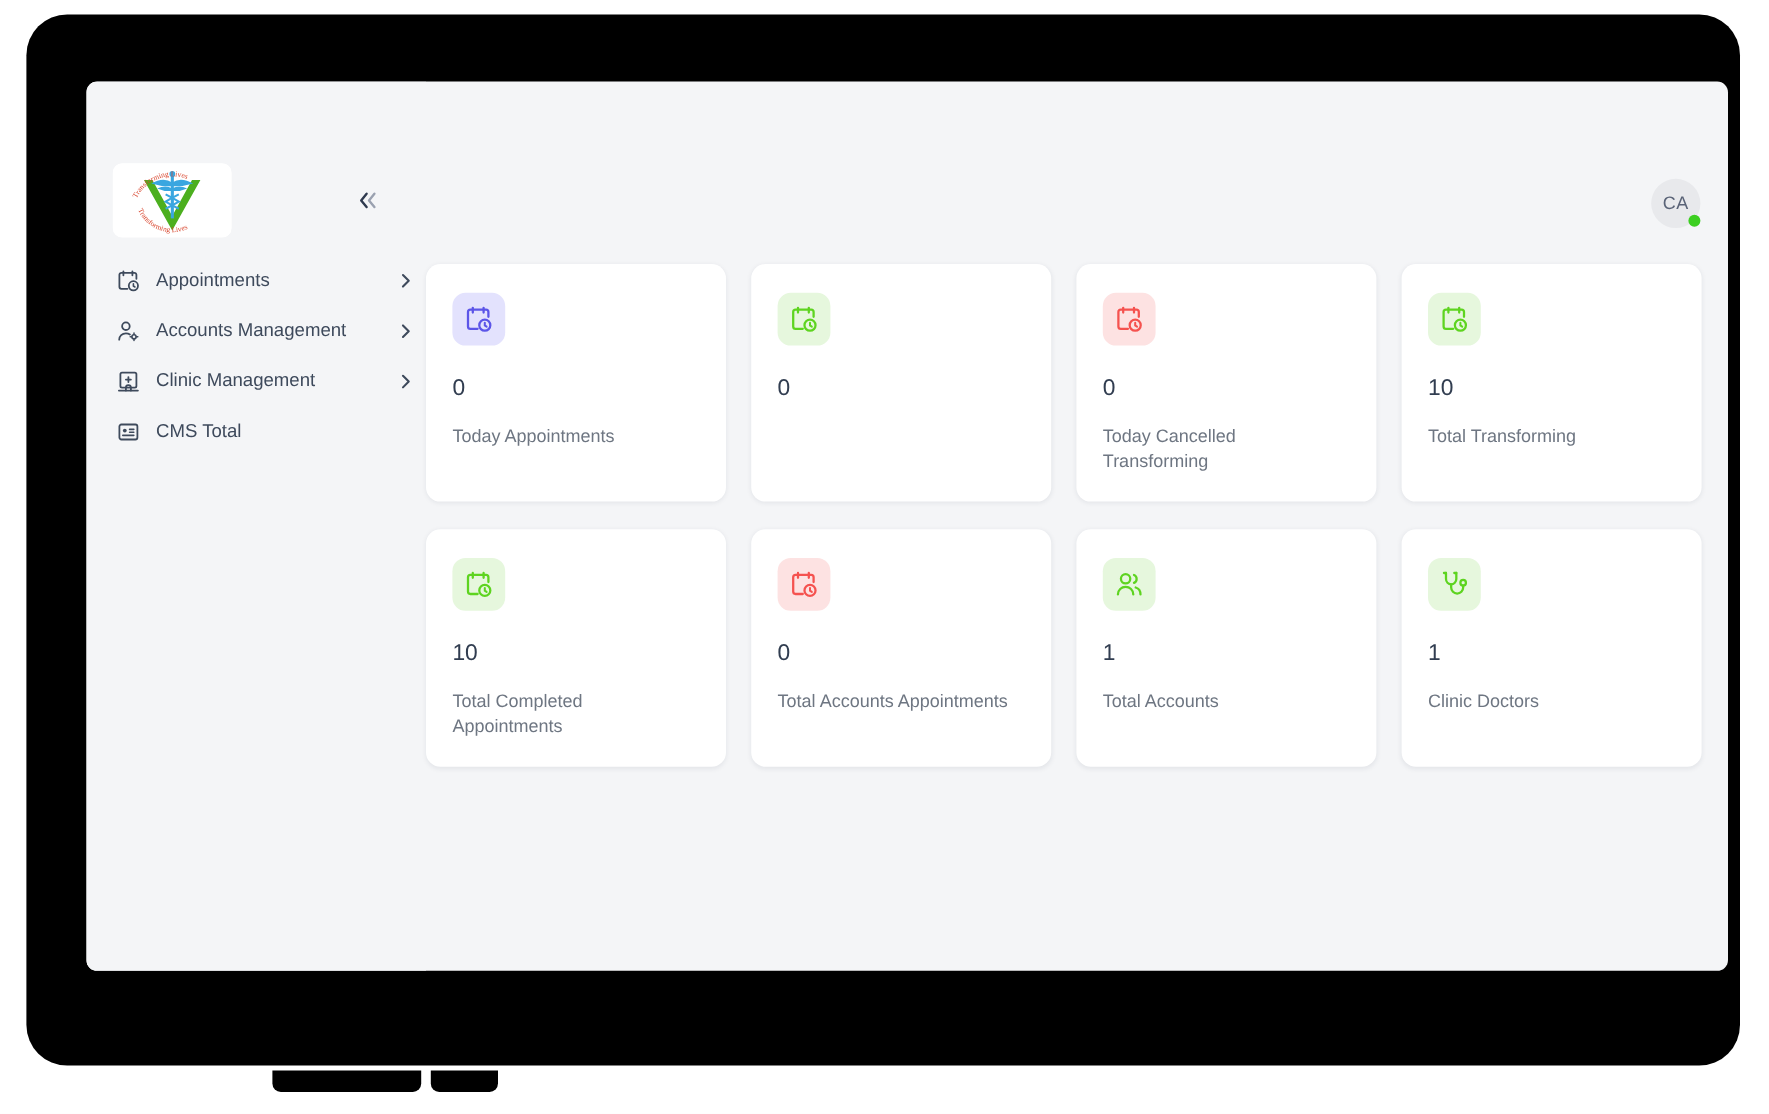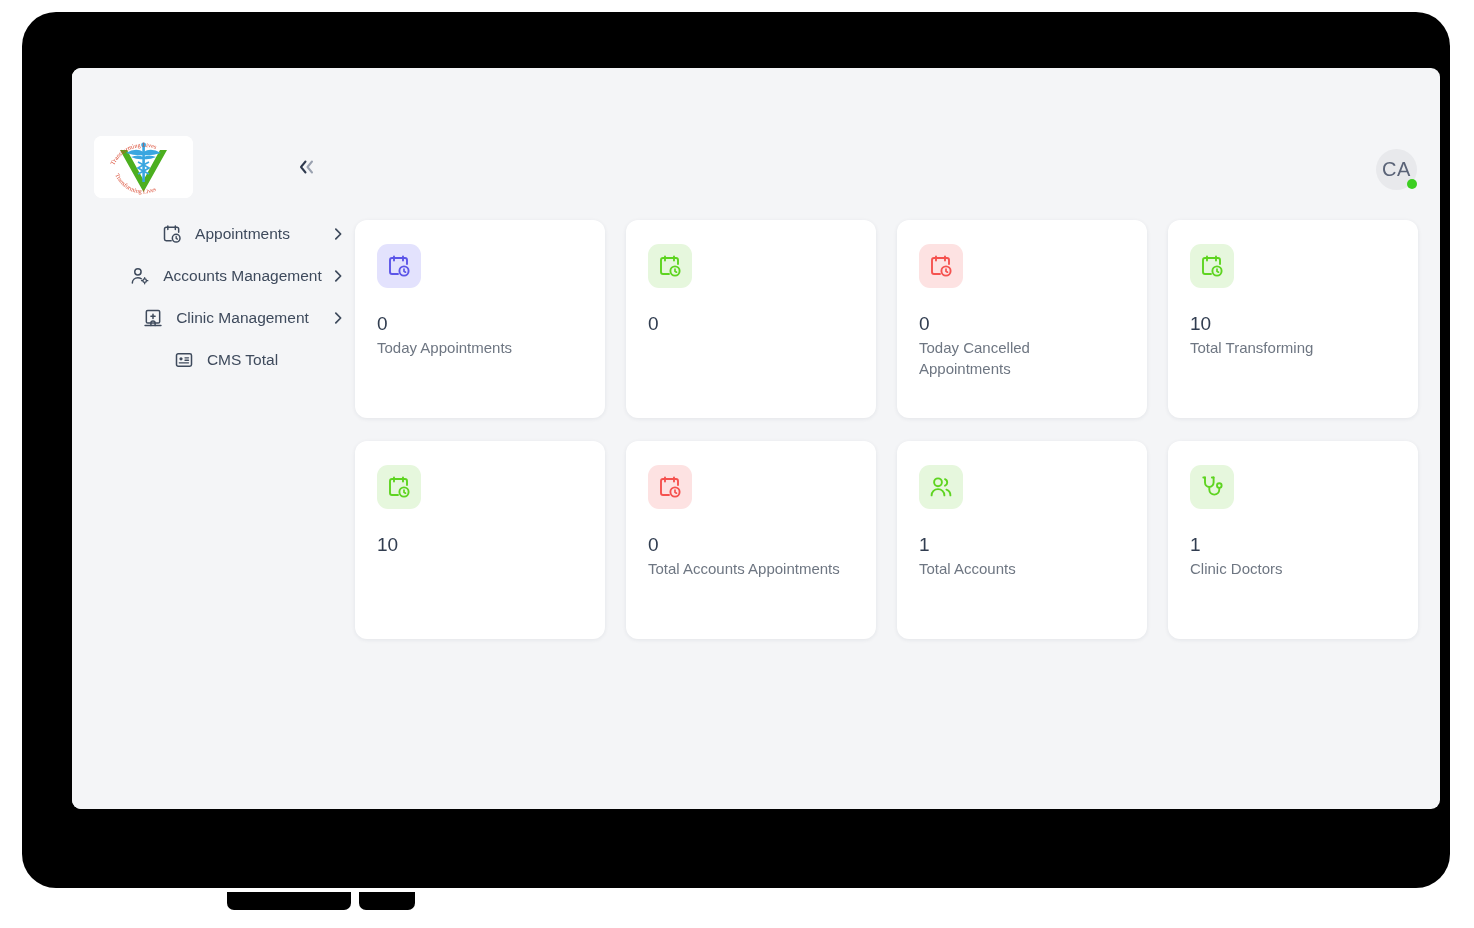--- a/index.html
+++ b/index.html
@@ -84,21 +84,20 @@
   }
 
   #sidebar-nav { position: absolute; left: 0; top: 145px; width: 283px; }
   .nav-item {
     position: relative;
     display: flex;
     align-items: center;
     height: 42px;
     padding-left: 24px;
     cursor: pointer;
-    justify-content: center;
   }
   .nav-icon {
     width: 22px; height: 22px;
     flex: 0 0 22px;
     display: flex; align-items: center; justify-content: center;
     color: #3e4a5c;
   }
   .nav-label {
     margin-left: 12px;
     font-size: 15.5px;
@@ -124,21 +123,21 @@
     position: absolute;
     right: 23px; top: 81px;
     width: 41px; height: 41px;
     cursor: pointer;
   }
   #user-avatar {
     width: 41px; height: 41px;
     border-radius: 50%;
     background: #e8e9ec;
     display: flex; align-items: center; justify-content: center;
-    font-size: 20px;
+    font-size: 15px;
     color: #5a6377;
     letter-spacing: 0.5px;
   }
   #user-status-dot {
     position: absolute;
     right: 0px; bottom: 1px;
     width: 10px; height: 10px;
     border-radius: 50%;
     background: #3ccf21;
   }
@@ -168,21 +167,21 @@
   .badge-indigo { background: #e3e2fd; color: #5c55e8; }
   .badge-green  { background: #e6f7dd; color: #5ed420; }
   .badge-red    { background: #fde2e2; color: #f5524f; }
   .stat-value {
     margin-top: 26px;
     font-size: 19px;
     color: #313d50;
     line-height: 1.1;
   }
   .stat-label {
-    margin-top: 3px;
+    margin-top: 19px;
     font-size: 15px;
     color: #6e7682;
     line-height: 1.38;
     max-width: 200px;
   }
 </style>
 </head>
 <body>
 
 <div id="tablet-frame">
@@ -336,21 +335,21 @@
       <div class="stat-card">
         <div class="stat-badge badge-red">
           <svg width="24" height="24" viewBox="0 0 24 24" fill="none" xmlns="http://www.w3.org/2000/svg">
             <path d="M20 10V6a2 2 0 0 0-2-2H5a2 2 0 0 0-2 2v12a2 2 0 0 0 2 2h6" stroke="currentColor" stroke-width="1.9" stroke-linecap="round"></path>
             <path d="M7 2.5v4M16 2.5v4" stroke="currentColor" stroke-width="1.9" stroke-linecap="round"></path>
             <circle cx="17" cy="17" r="4.6" stroke="currentColor" stroke-width="1.9"></circle>
             <path d="M17 15v2.2l1.5 1" stroke="currentColor" stroke-width="1.7" stroke-linecap="round"></path>
           </svg>
         </div>
         <div class="stat-value">0</div>
-        <div class="stat-label">Today Cancelled Appointments</div>
+        <div class="stat-label">Today Cancelled Transforming</div>
       </div>
 
       <div class="stat-card">
         <div class="stat-badge badge-green">
           <svg width="24" height="24" viewBox="0 0 24 24" fill="none" xmlns="http://www.w3.org/2000/svg">
             <path d="M20 10V6a2 2 0 0 0-2-2H5a2 2 0 0 0-2 2v12a2 2 0 0 0 2 2h6" stroke="currentColor" stroke-width="1.9" stroke-linecap="round"></path>
             <path d="M7 2.5v4M16 2.5v4" stroke="currentColor" stroke-width="1.9" stroke-linecap="round"></path>
             <circle cx="17" cy="17" r="4.6" stroke="currentColor" stroke-width="1.9"></circle>
             <path d="M17 15v2.2l1.5 1" stroke="currentColor" stroke-width="1.7" stroke-linecap="round"></path>
           </svg>
@@ -362,20 +361,21 @@
       <div class="stat-card">
         <div class="stat-badge badge-green">
           <svg width="24" height="24" viewBox="0 0 24 24" fill="none" xmlns="http://www.w3.org/2000/svg">
             <path d="M20 10V6a2 2 0 0 0-2-2H5a2 2 0 0 0-2 2v12a2 2 0 0 0 2 2h6" stroke="currentColor" stroke-width="1.9" stroke-linecap="round"></path>
             <path d="M7 2.5v4M16 2.5v4" stroke="currentColor" stroke-width="1.9" stroke-linecap="round"></path>
             <circle cx="17" cy="17" r="4.6" stroke="currentColor" stroke-width="1.9"></circle>
             <path d="M17 15v2.2l1.5 1" stroke="currentColor" stroke-width="1.7" stroke-linecap="round"></path>
           </svg>
         </div>
         <div class="stat-value">10</div>
+        <div class="stat-label">Total Completed Appointments</div>
       </div>
 
       <div class="stat-card">
         <div class="stat-badge badge-red">
           <svg width="24" height="24" viewBox="0 0 24 24" fill="none" xmlns="http://www.w3.org/2000/svg">
             <path d="M20 10V6a2 2 0 0 0-2-2H5a2 2 0 0 0-2 2v12a2 2 0 0 0 2 2h6" stroke="currentColor" stroke-width="1.9" stroke-linecap="round"></path>
             <path d="M7 2.5v4M16 2.5v4" stroke="currentColor" stroke-width="1.9" stroke-linecap="round"></path>
             <circle cx="17" cy="17" r="4.6" stroke="currentColor" stroke-width="1.9"></circle>
             <path d="M17 15v2.2l1.5 1" stroke="currentColor" stroke-width="1.7" stroke-linecap="round"></path>
           </svg>

